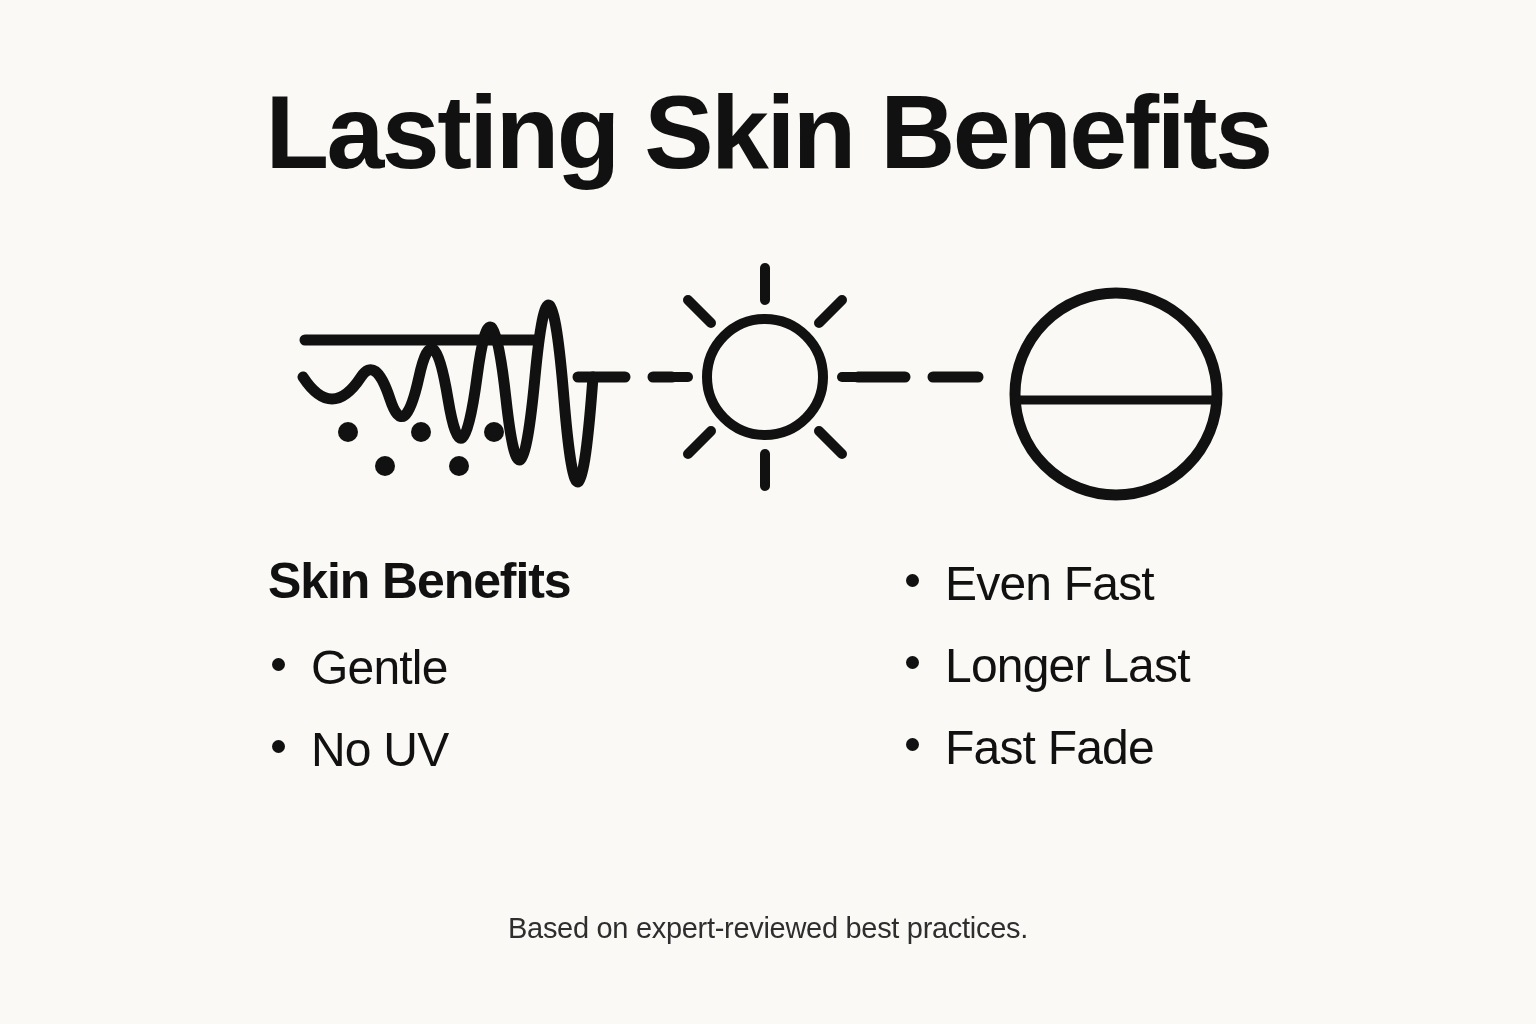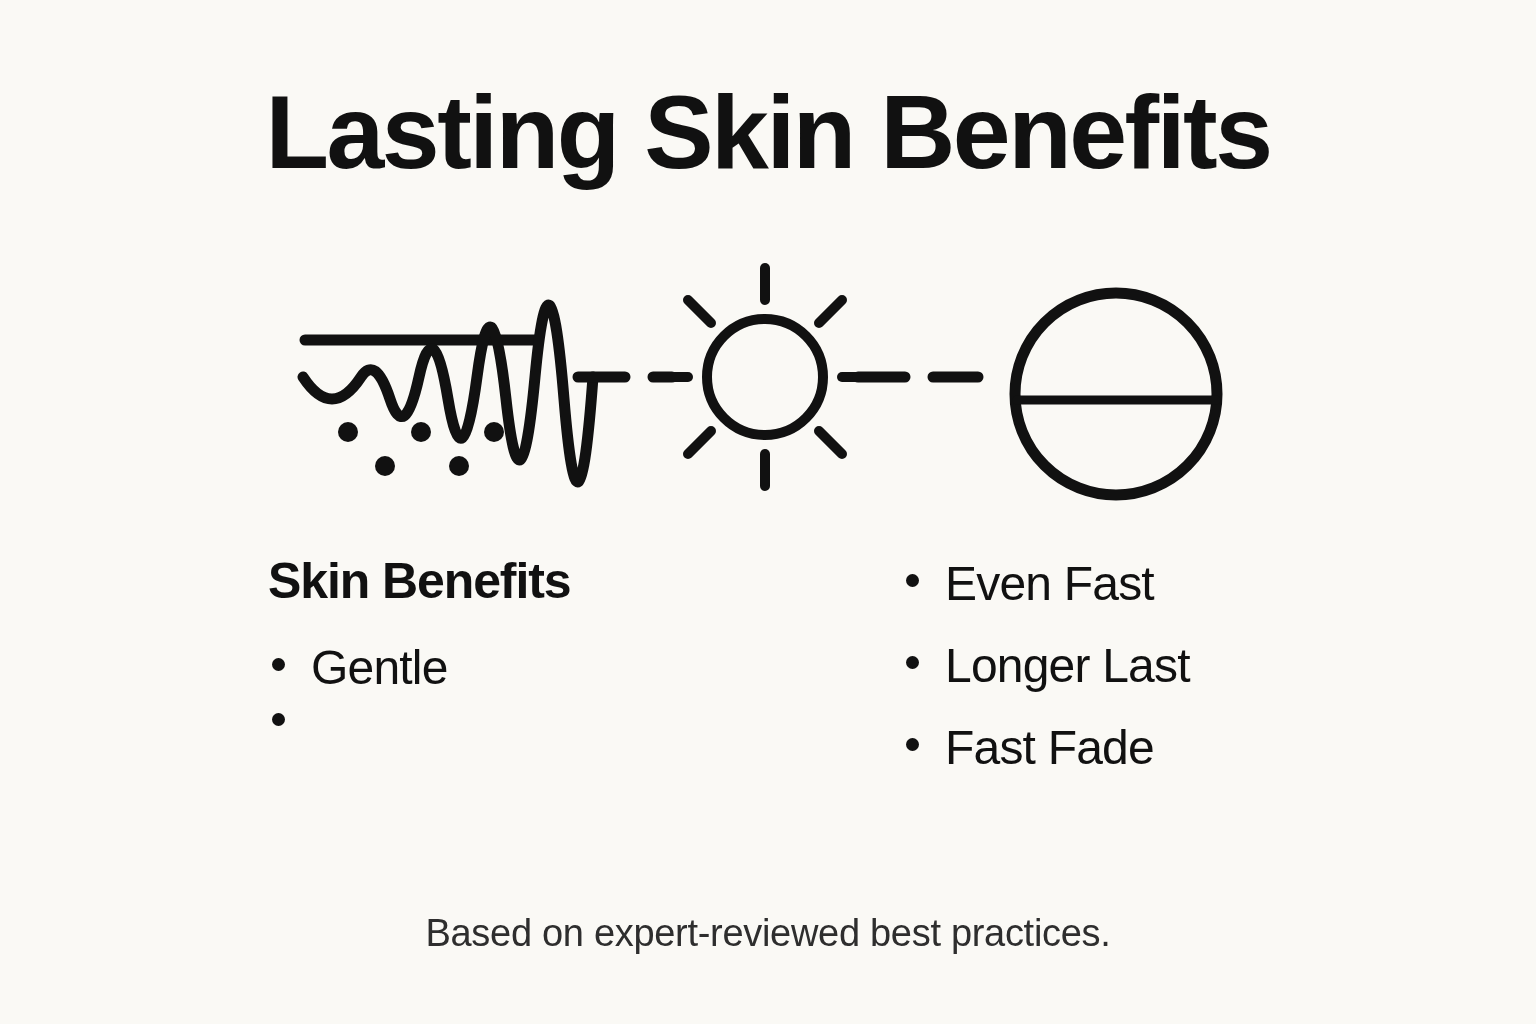--- a/index.html
+++ b/index.html
@@ -102,21 +102,21 @@
     top: -13px;
   }
 
   
   .footer {
     position: absolute;
     left: 0;
     top: 912px;
     width: 1536px;
     text-align: center;
-    font-size: 38px;
+    font-size: 29px;
     font-weight: 400;
     letter-spacing: -0.3px;
     color: #2e2e2e;
     white-space: nowrap;
   }
 </style>
 </head>
 <body>
 
 <div class="canvas">
@@ -170,20 +170,21 @@
 
     <div class="col col-left">
       <div class="col-heading">Skin Benefits</div>
       <ul class="bullet-list">
         <li class="bullet-item">
           <span class="bullet-dot"></span>
           <span>Gentle</span>
         </li>
         <li class="bullet-item">
           <span class="bullet-dot"></span>
+          <span>No UV</span>
         </li>
       </ul>
     </div>
 
     <div class="col col-right">
       <ul class="bullet-list">
         <li class="bullet-item">
           <span class="bullet-dot"></span>
           <span>Even Fast</span>
         </li>

